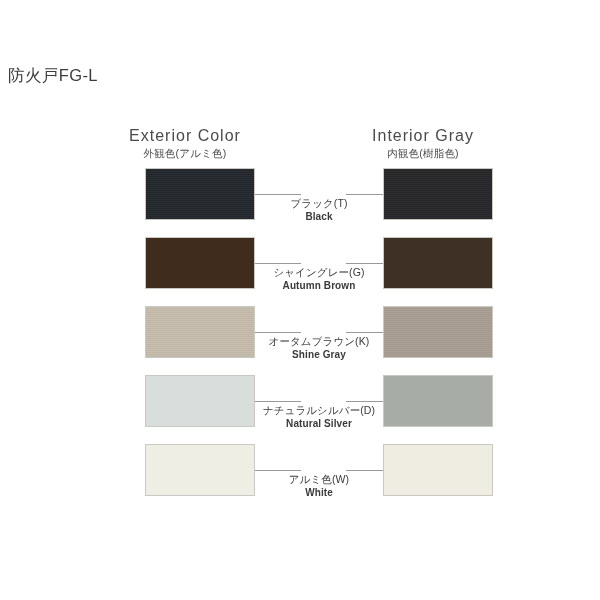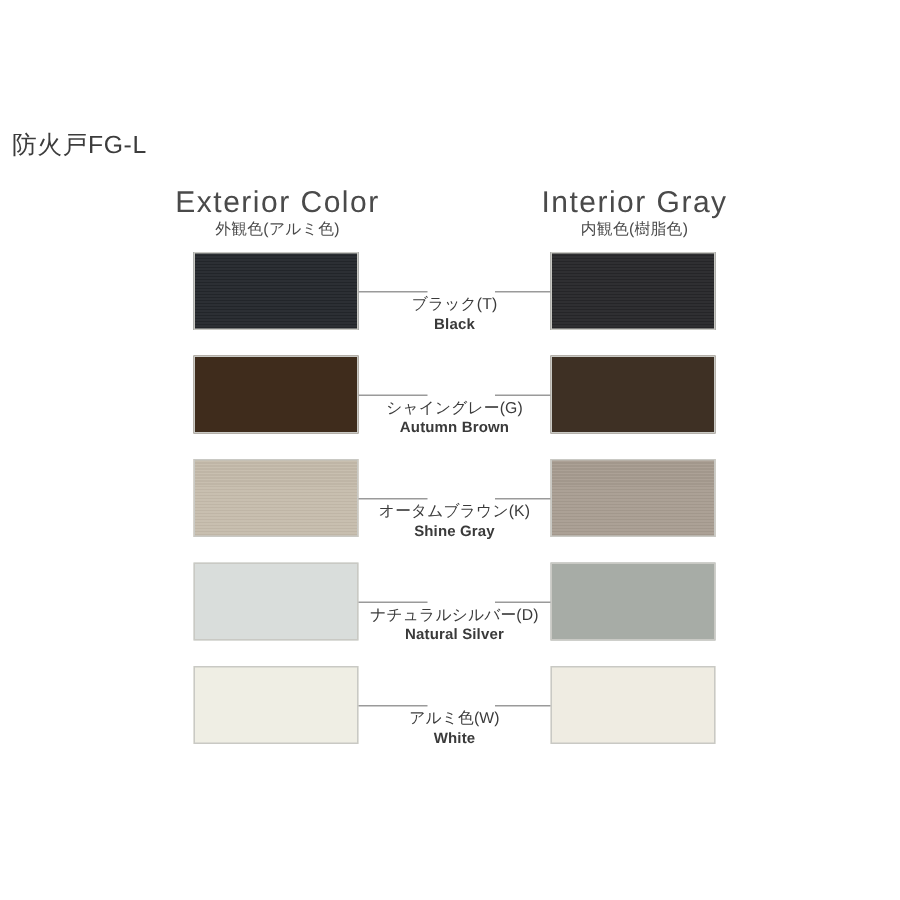--- a/index.html
+++ b/index.html
@@ -21,57 +21,57 @@
     position: absolute;
     left: 0; top: 0;
     width: 600px;
     height: 600px;
   }
 
   
   .page-title {
     position: absolute;
     left: 8px;
-    top: 86px;
+    top: 65px;
     font-size: 16.5px;
     letter-spacing: 0.4px;
     color: #3c3c3c;
     white-space: nowrap;
   }
 
   
   .col-head {
     position: absolute;
     top: 126px;
     width: 220px;
     text-align: center;
   }
   .col-head.exterior { left: 75px; }
   .col-head.interior { left: 313px; }
 
   .col-head-en {
-    font-size: 20px;
+    font-size: 16px;
     color: #4a4a4a;
     letter-spacing: 1.0px;
     line-height: 19px;
     white-space: nowrap;
   }
   .col-head-jp {
     font-size: 10.5px;
     color: #4a4a4a;
     letter-spacing: 0.2px;
     line-height: 15px;
     margin-top: 1px;
     white-space: nowrap;
   }
 
   
   .swatch-table {
     position: absolute;
-    left: 0;
+    left: 16px;
     top: 168px;
     width: 536px;
   }
   .swatch-row {
     position: relative;
     height: 69px;
     margin-bottom: 0px;
   }
 
   .swatch {

